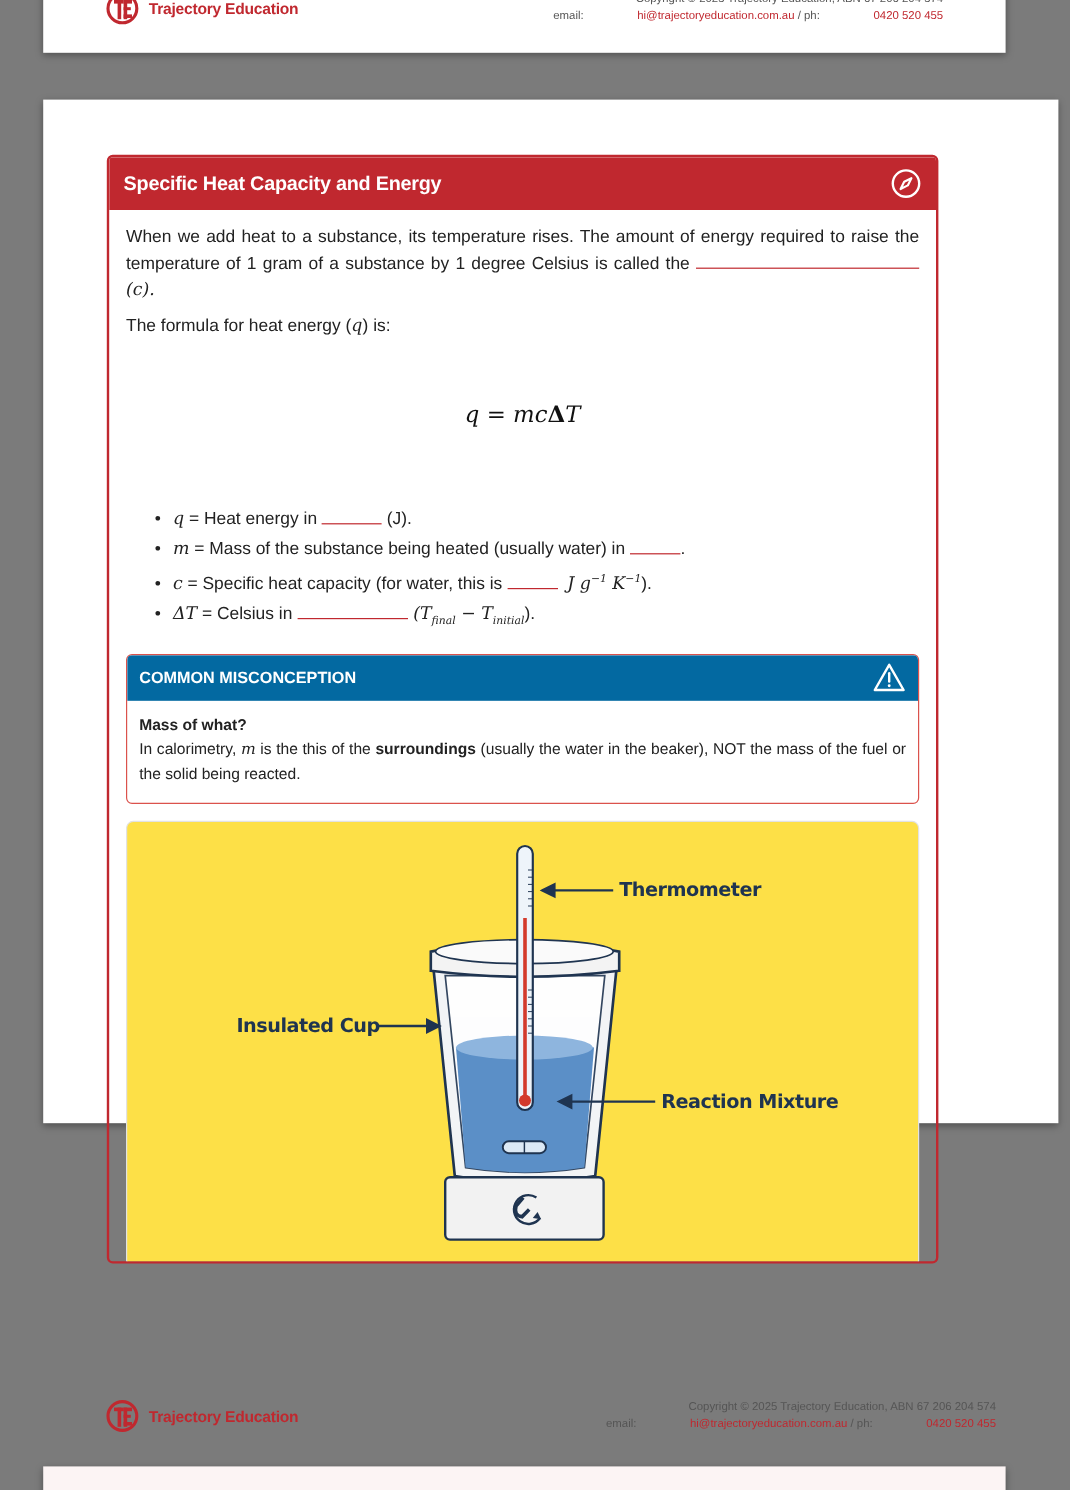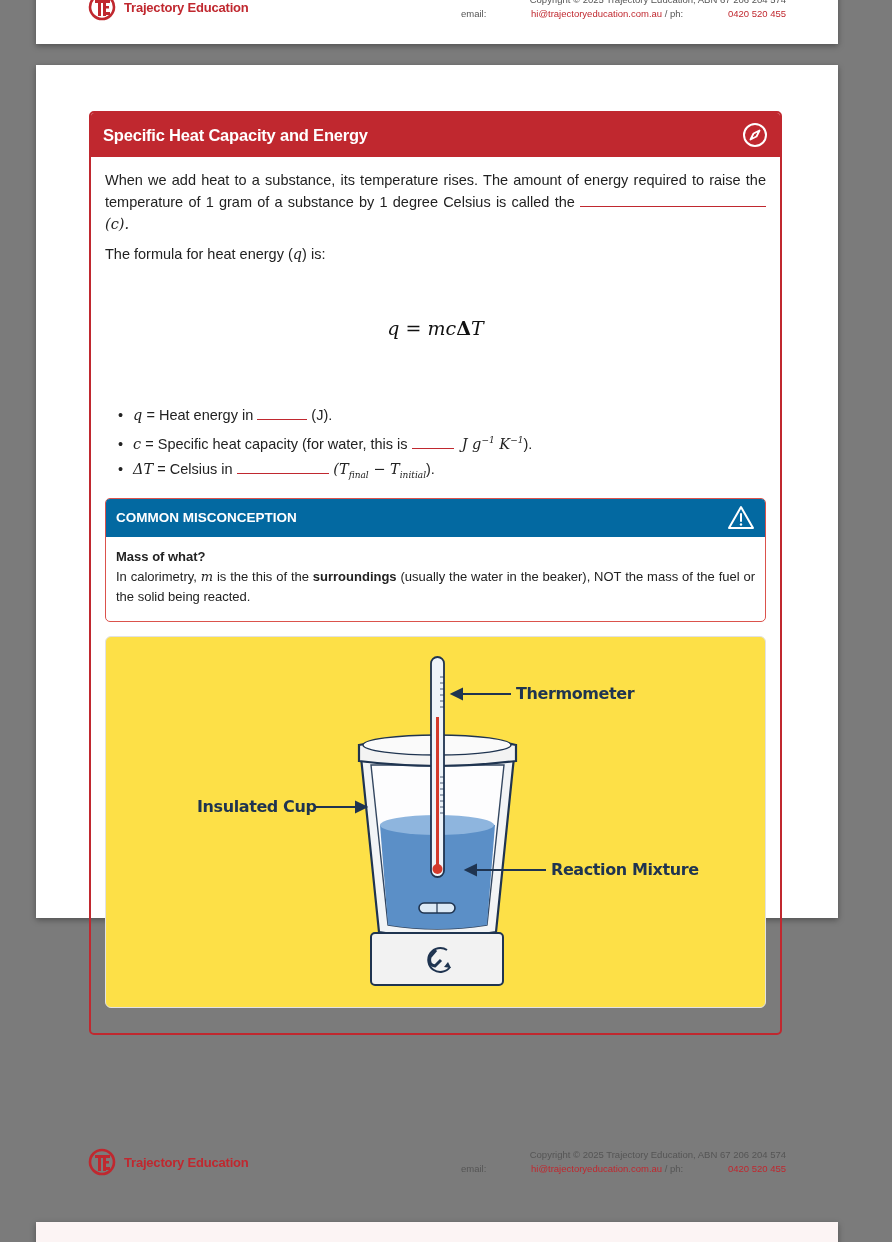--- a/index.html
+++ b/index.html
@@ -7,21 +7,21 @@
     width: 892px; height: 1242px; overflow: hidden;
     background: #7b7b7b;
     font-family: "Liberation Sans", sans-serif;
     position: relative;
   }
   .page {
     position: absolute; left: 36px; width: 802px; background: #ffffff;
     box-shadow: 0 2px 6px rgba(0,0,0,0.35);
   }
   .page-top { top: -10px; height: 54px; }
-  .page-main { top: 65px; height: 853px; }
+  .page-main { top: 83px; height: 853px; padding-left: 44px; }
   .page-next { top: 1222px; height: 40px; background: #fcf4f4; }
 
   .footer-row {
     position: absolute; left: 52px; right: 52px; display: flex;
     justify-content: space-between; align-items: center;
   }
   .brand { display: flex; align-items: center; gap: 8px; }
   .brand-name { color: #c0282f; font-weight: bold; font-size: 13px; letter-spacing: -0.2px; }
   .logo { width: 28px; height: 28px; }
   .copy { text-align: right; font-size: 9.5px; color: #555; line-height: 14px; }
@@ -43,21 +43,21 @@
   .para { text-align: justify; line-height: 22px; margin: 0; }
   .blank { display: inline-block; border-bottom: 1.5px solid #c0282f; vertical-align: baseline; height: 12px; }
   .math { font-family: "DejaVu Serif", serif; font-style: italic; }
   .formula-line { margin-top: 8px; line-height: 22px; }
   .formula {
     text-align: center; font-family: "DejaVu Serif", serif; font-style: italic;
     font-size: 19px; margin: 52px 0 64px 0; color: #111;
   }
   .formula .up { font-style: normal; font-weight: bold; }
 
-  ul.defs { list-style: none; margin: 3px; padding: 0 0 0 10px; }
+  ul.defs { list-style: none; margin: 14px; padding: 0 0 0 10px; }
   ul.defs li { line-height: 25px; font-size: 14.5px; }
   ul.defs li::before { content: "•"; margin-right: 6px; }
   sup, sub { font-size: 9px; }
 
   .misconception {
     margin-top: 10px; border: 1.5px solid #db524c; border-radius: 5px; overflow: hidden;
   }
   .mis-header {
     background: #0369a1; height: 38px; display: flex; align-items: center;
     justify-content: space-between; padding: 0 10px;
@@ -123,20 +123,23 @@
         <span>The formula for heat energy (</span><span class="math">q</span><span>) is:</span>
       </div>
 
       <div class="formula">
         <span>q</span><span class="up" style="font-weight:normal;"> = </span><span>mc</span><span class="up">Δ</span><span>T</span>
       </div>
 
       <ul class="defs">
         <li>
           <span class="math">q</span><span> = Heat energy in </span><span class="blank" style="width:50px;"></span><span> (J).</span>
+        </li>
+        <li>
+          <span class="math">m</span><span> = Mass of the substance being heated (usually water) in </span><span class="blank" style="width:42px;"></span><span>.</span>
         </li>
         <li>
           <span class="math">c</span><span> = Specific heat capacity (for water, this is </span><span class="blank" style="width:42px;"></span>&nbsp;&nbsp;<span class="math">J g</span><sup class="math">−1</sup><span class="math"> K</span><sup class="math">−1</sup><span>).</span>
         </li>
         <li>
           <span class="math">ΔT</span><span> = Celsius in </span><span class="blank" style="width:92px;"></span><span class="math"> (T</span><sub class="math">final</sub><span class="math"> − T</span><sub class="math">initial</sub><span>).</span>
         </li>
       </ul>
 
       <div class="misconception">

